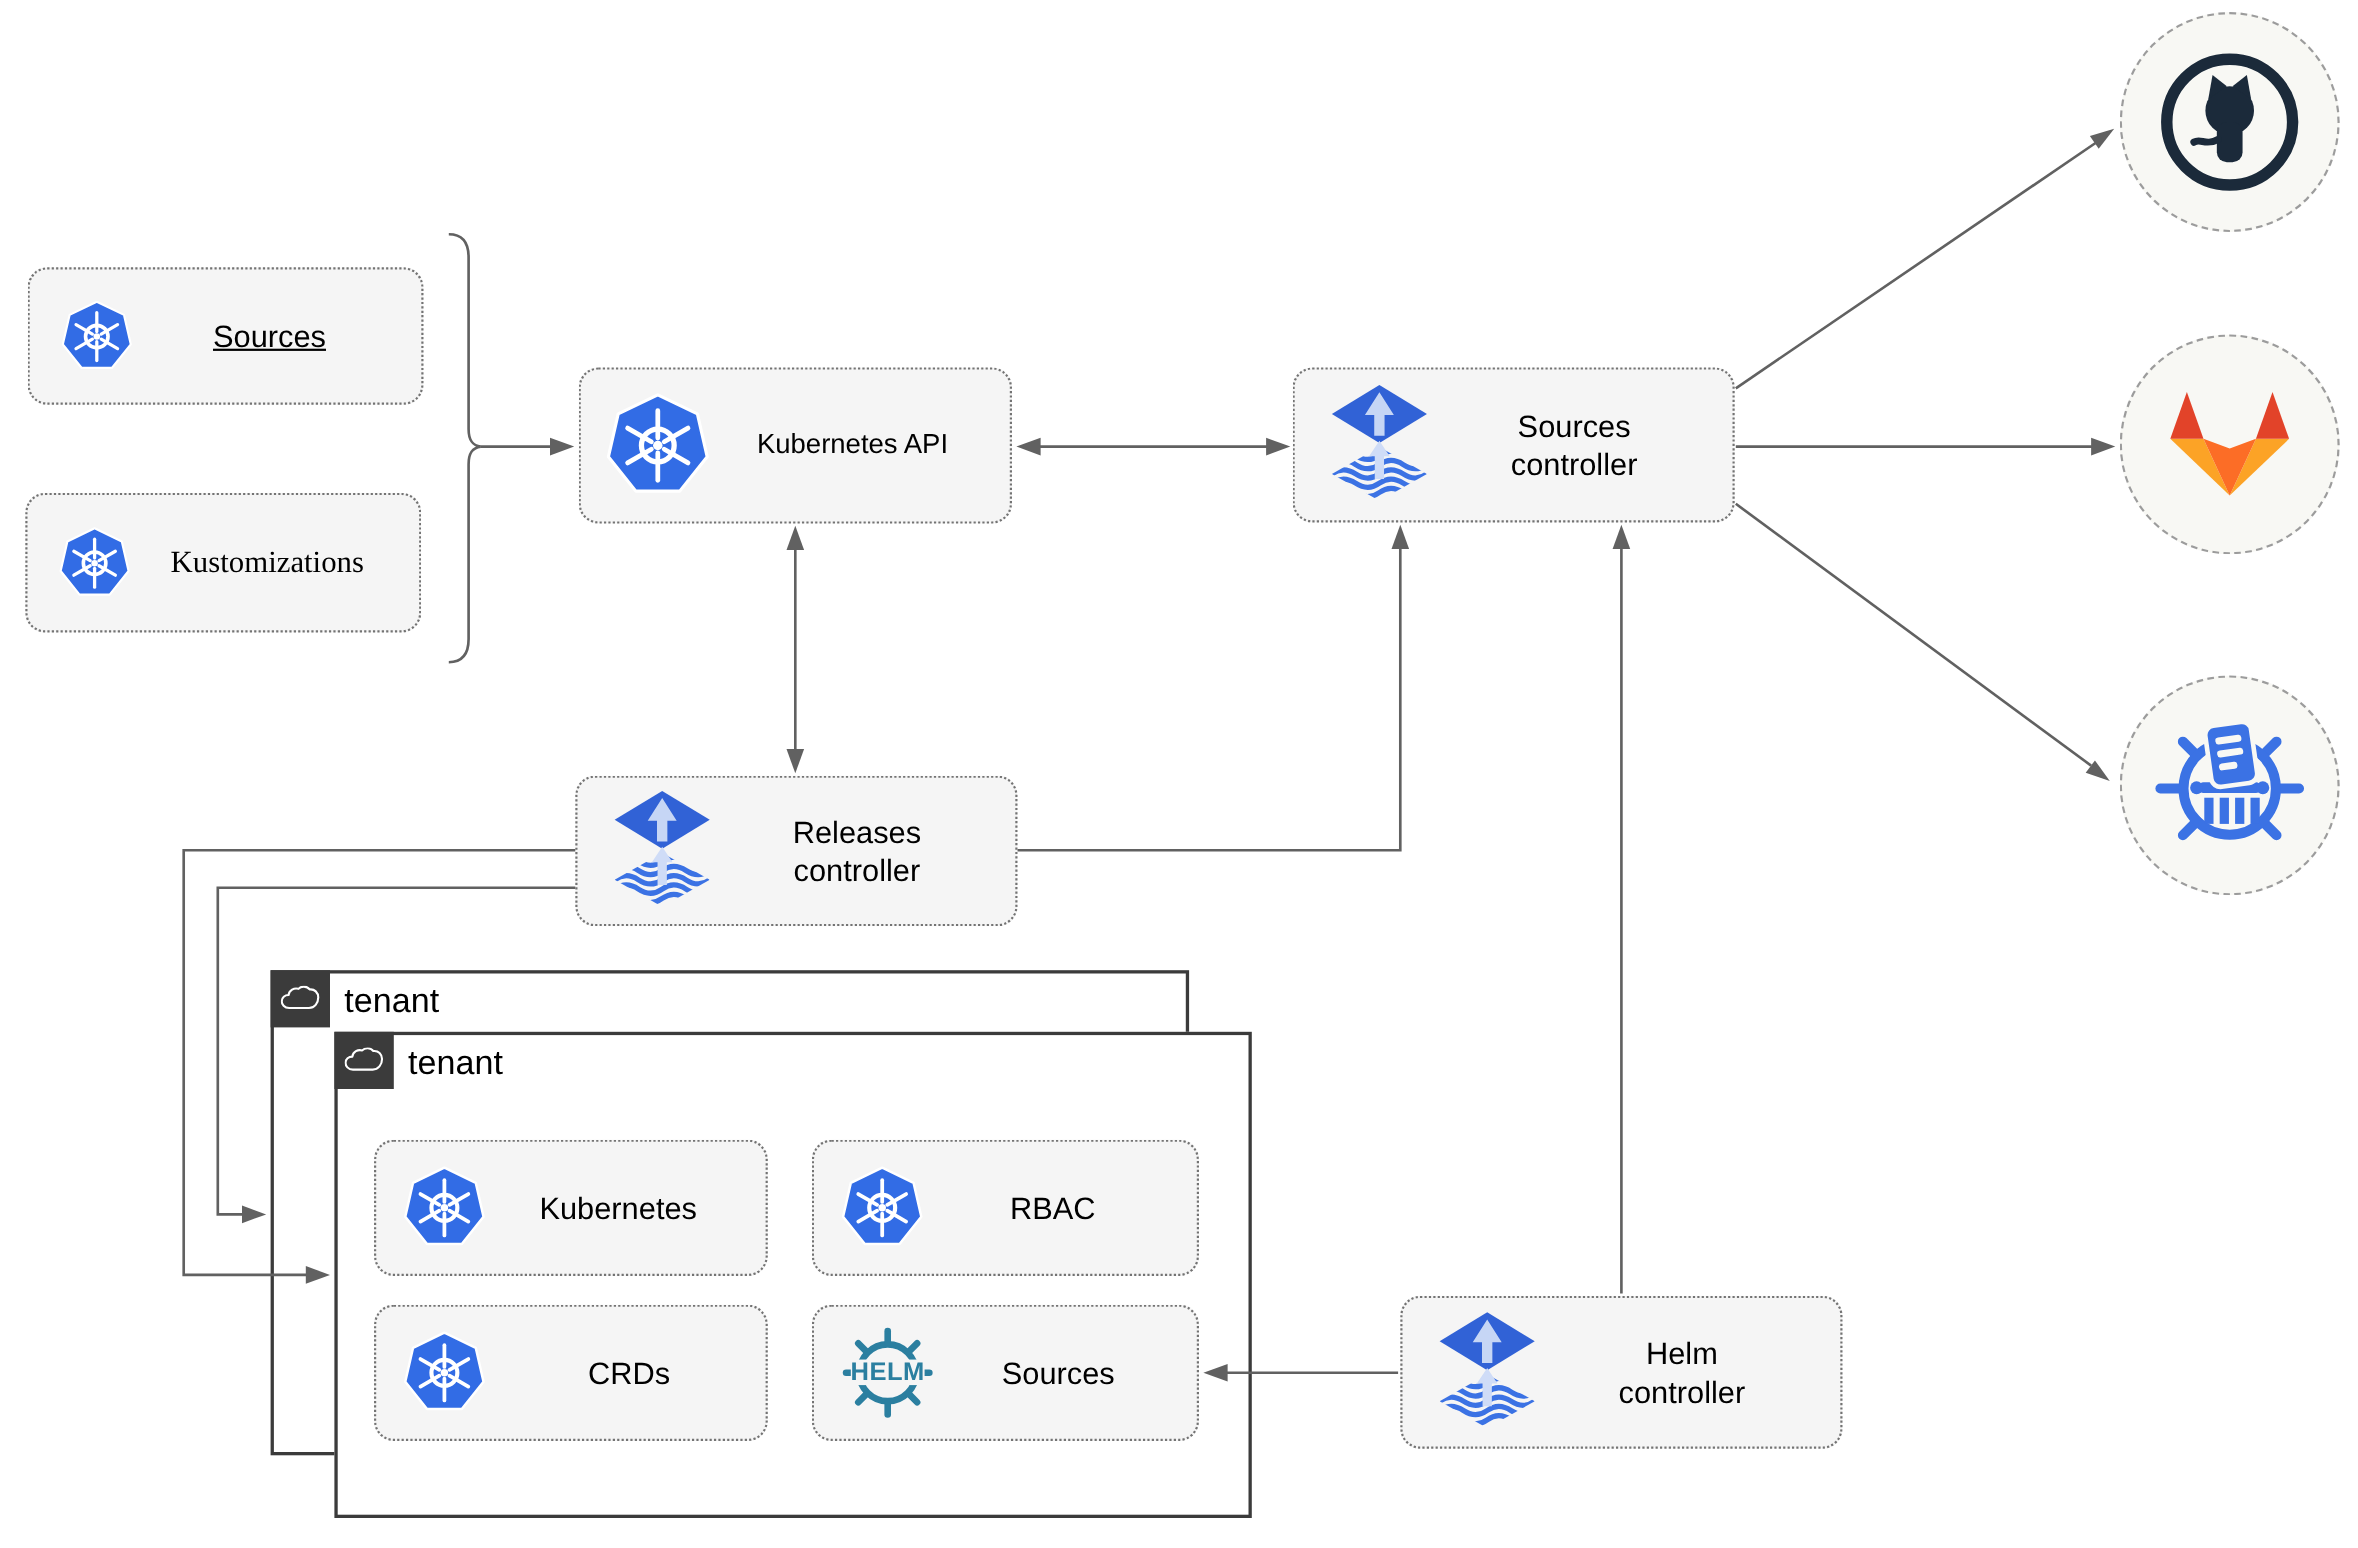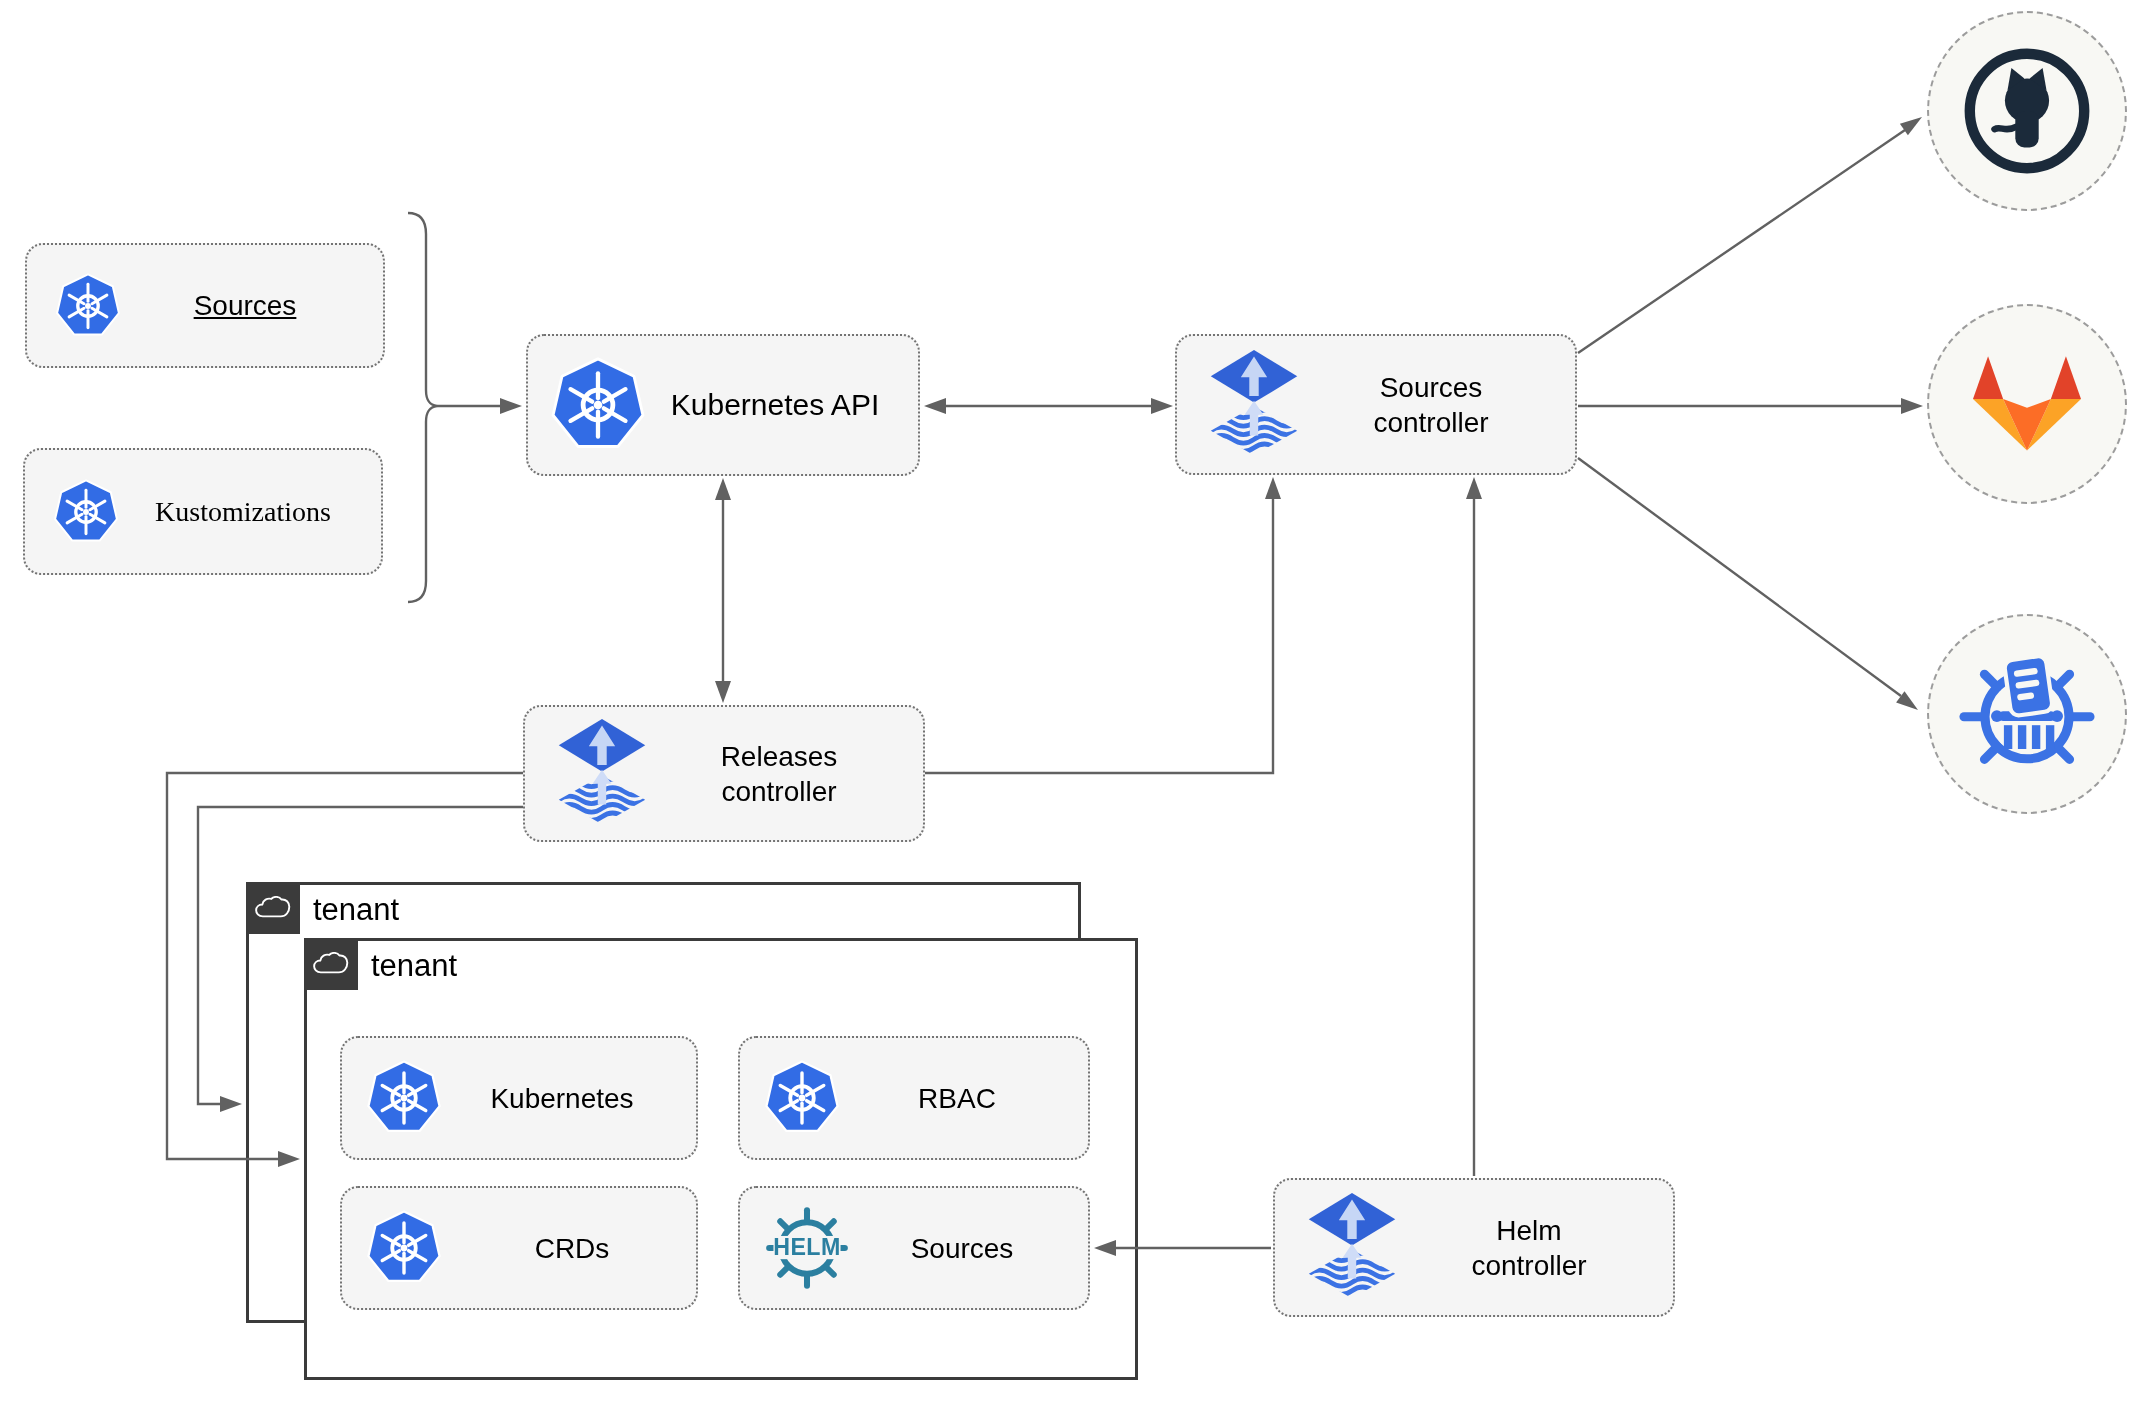--- a/index.html
+++ b/index.html
@@ -166,21 +166,21 @@
       </span>
     <span class="label">Kustomizations</span>
   </div>
 
   <div class="node" style="left:526px;top:334px;width:394px;height:142px;">
     <span class="icon" style="margin-left:22px;">
       <svg width="96" height="96">
           <use href="#sym-k8s"></use>
         </svg>
       </span>
-    <span class="label" style="font-size:30px;">Kubernetes API</span>
+    <span class="label" style="font-size:25px;">Kubernetes API</span>
   </div>
 
   <div class="node" style="left:1175px;top:334px;width:402px;height:141px;">
     <span class="icon" style="margin-left:30px;">
       <svg width="94" height="113">
           <use href="#sym-flux"></use>
         </svg>
       </span>
     <span class="label">Sources
 controller</span>

